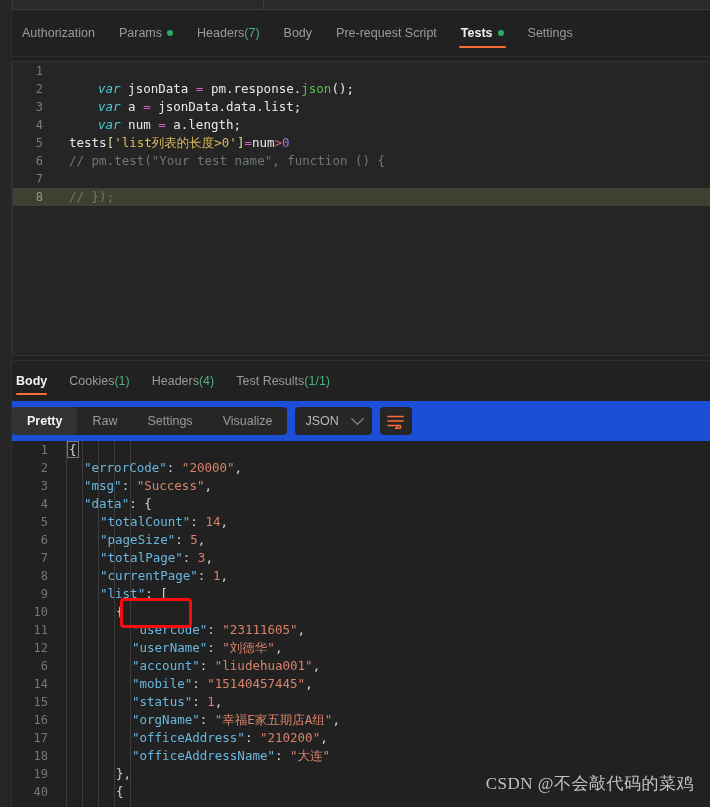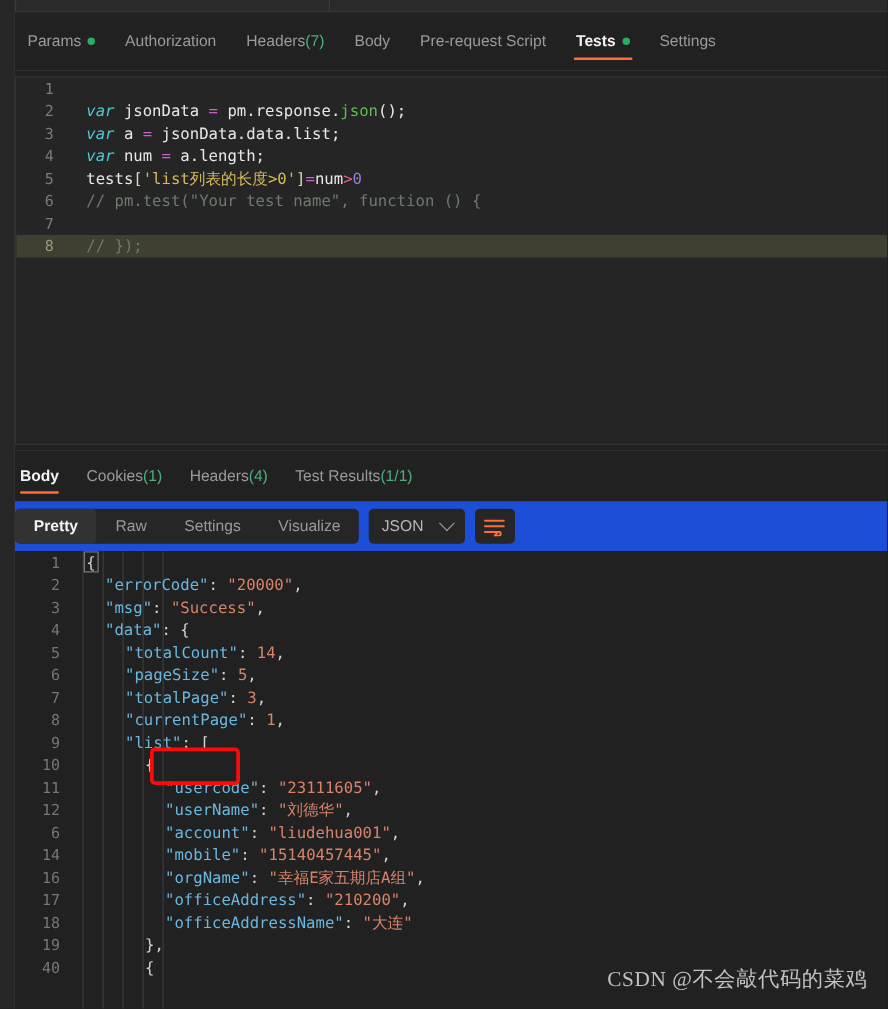--- a/index.html
+++ b/index.html
@@ -114,21 +114,21 @@
     flex: 0 0 44px;
     text-align: right;
     padding-right: 14px;
     color: #7b7b7b;
     font-size: 12px;
   }
   .code-line.sel .ln { color: #9a9a7a; }
   .ctext { padding-left: 12px; }
 
   
-  .t-kw   { color: #4ec9d6; font-style: italic; }
+  .t-kw   { color: #4ec9d6; font-style: italic; margin-left: 29px; }
   .t-id   { color: #e8e8e8; }
   .t-op   { color: #d061c8; }
   .t-fn   { color: #5bbf4f; }
   .t-pun  { color: #dcdcaa; }
   .t-str  { color: #d7ba5a; }
   .t-num  { color: #9b7bdc; }
   .t-cmt  { color: #6d7a6d; }
   .t-gt   { color: #e0607e; }
   .t-white{ color: #e8e8e8; }
 
@@ -309,25 +309,25 @@
 
   <div class="left-rail"></div>
 
   <div class="tab-strip">
     <div class="tabchip a"></div>
     <div class="tabchip b"></div>
   </div>
 
   <div class="req-tabs" id="req-tabs">
       <div class="req-tab">
+        <span>Authorization</span>
+      </div>
+      <div class="req-tab">
         <span>Params</span>
         <span class="dot"></span>
-      </div>
-      <div class="req-tab">
-        <span>Authorization</span>
       </div>
       <div class="req-tab">
         <span>Headers</span>
         <span class="count-green"> (7)</span>
       </div>
       <div class="req-tab">
         <span>Body</span>
       </div>
       <div class="req-tab">
         <span>Pre-request Script</span>
@@ -419,20 +419,21 @@
         <div class="jline"><span class="jln">5</span><span class="jtext" style="padding-left: 40px;"><span class="j-key">"totalCount"</span><span class="j-pun">: </span><span class="j-num">14</span><span class="j-pun">,</span></span></div>
         <div class="jline"><span class="jln">6</span><span class="jtext" style="padding-left: 40px;"><span class="j-key">"pageSize"</span><span class="j-pun">: </span><span class="j-num">5</span><span class="j-pun">,</span></span></div>
         <div class="jline"><span class="jln">7</span><span class="jtext" style="padding-left: 40px;"><span class="j-key">"totalPage"</span><span class="j-pun">: </span><span class="j-num">3</span><span class="j-pun">,</span></span></div>
         <div class="jline"><span class="jln">8</span><span class="jtext" style="padding-left: 40px;"><span class="j-key">"currentPage"</span><span class="j-pun">: </span><span class="j-num">1</span><span class="j-pun">,</span></span></div>
         <div class="jline"><span class="jln">9</span><span class="jtext" style="padding-left: 40px;"><span class="j-key">"list"</span><span class="j-pun">: [</span></span></div>
         <div class="jline"><span class="jln">10</span><span class="jtext" style="padding-left: 56px;"><span class="j-pun">{</span></span></div>
         <div class="jline"><span class="jln">11</span><span class="jtext" style="padding-left: 72px;"><span class="j-key">"usercode"</span><span class="j-pun">: </span><span class="j-str">"23111605"</span><span class="j-pun">,</span></span></div>
         <div class="jline"><span class="jln">12</span><span class="jtext" style="padding-left: 72px;"><span class="j-key">"userName"</span><span class="j-pun">: </span><span class="j-str">"刘德华"</span><span class="j-pun">,</span></span></div>
         <div class="jline"><span class="jln">6</span><span class="jtext" style="padding-left: 72px;"><span class="j-key">"account"</span><span class="j-pun">: </span><span class="j-str">"liudehua001"</span><span class="j-pun">,</span></span></div>
         <div class="jline"><span class="jln">14</span><span class="jtext" style="padding-left: 72px;"><span class="j-key">"mobile"</span><span class="j-pun">: </span><span class="j-str">"15140457445"</span><span class="j-pun">,</span></span></div>
+        <div class="jline"><span class="jln">15</span><span class="jtext" style="padding-left: 72px;"><span class="j-key">"status"</span><span class="j-pun">: </span><span class="j-num">1</span><span class="j-pun">,</span></span></div>
         <div class="jline"><span class="jln">16</span><span class="jtext" style="padding-left: 72px;"><span class="j-key">"orgName"</span><span class="j-pun">: </span><span class="j-str">"幸福E家五期店A组"</span><span class="j-pun">,</span></span></div>
         <div class="jline"><span class="jln">17</span><span class="jtext" style="padding-left: 72px;"><span class="j-key">"officeAddress"</span><span class="j-pun">: </span><span class="j-str">"210200"</span><span class="j-pun">,</span></span></div>
         <div class="jline"><span class="jln">18</span><span class="jtext" style="padding-left: 72px;"><span class="j-key">"officeAddressName"</span><span class="j-pun">: </span><span class="j-str">"大连"</span></span></div>
         <div class="jline"><span class="jln">19</span><span class="jtext" style="padding-left: 56px;"><span class="j-pun">},</span></span></div>
         <div class="jline"><span class="jln">40</span><span class="jtext" style="padding-left: 56px;"><span class="j-pun">{</span></span></div>
       </div>
   </div>
 
   <div class="redbox" id="redbox" style="left: 120px; top: 598px; width: 72px; height: 30px; border-color: rgb(251, 11, 11);"></div>
 

